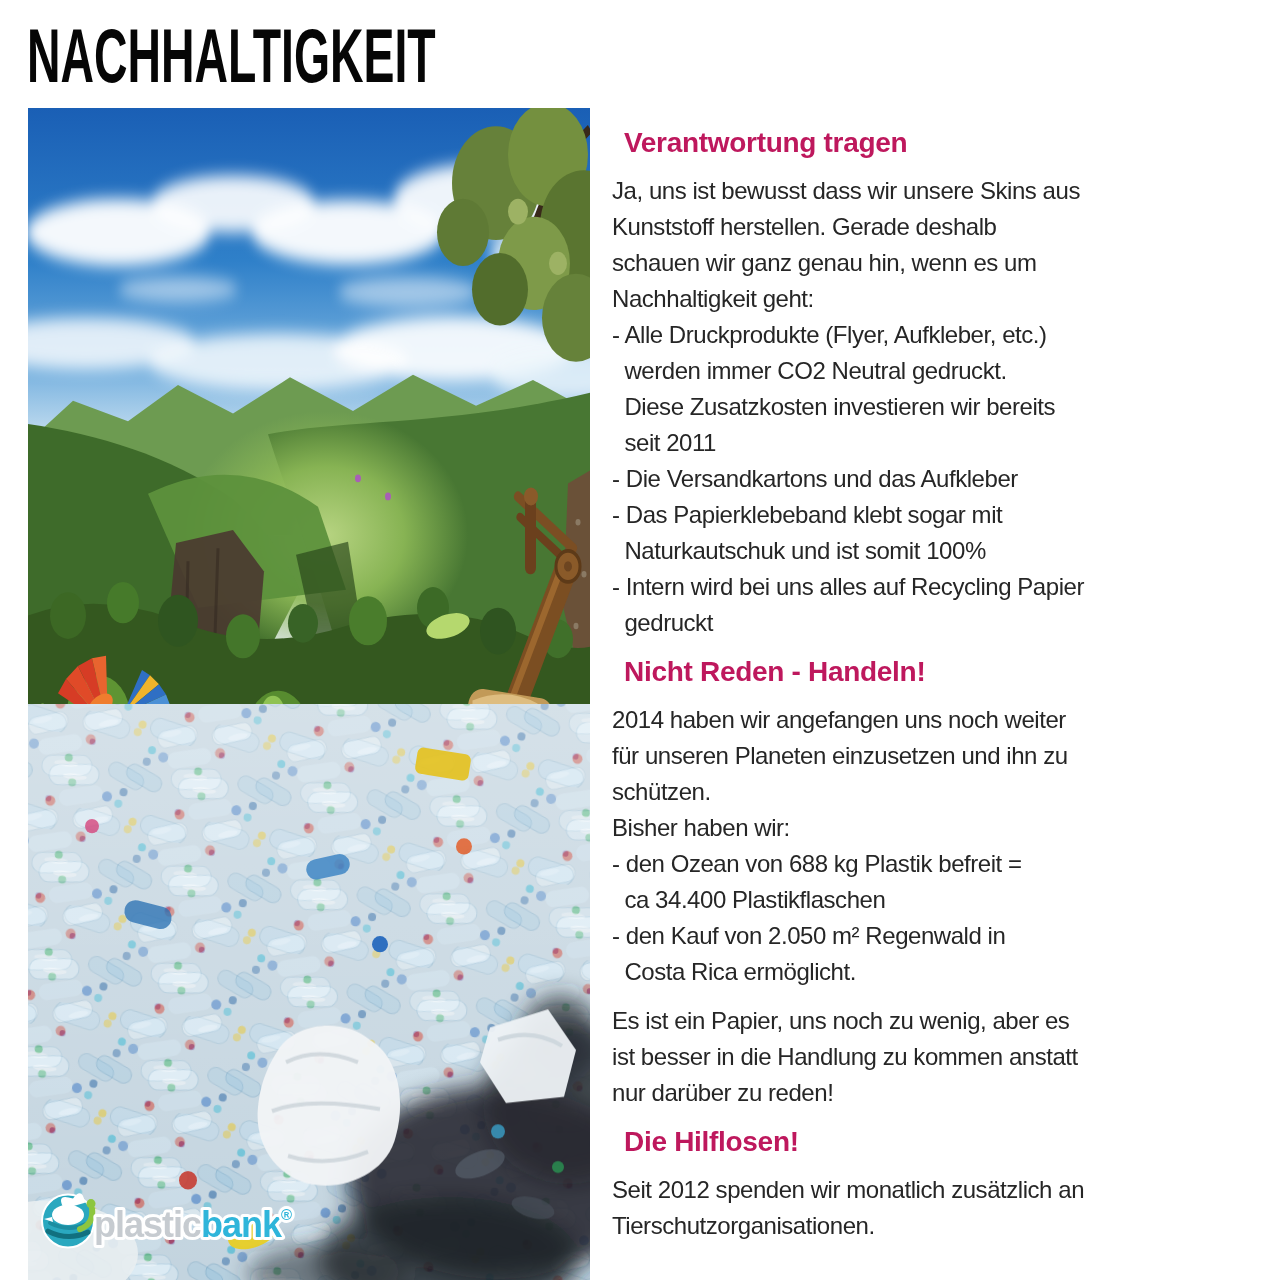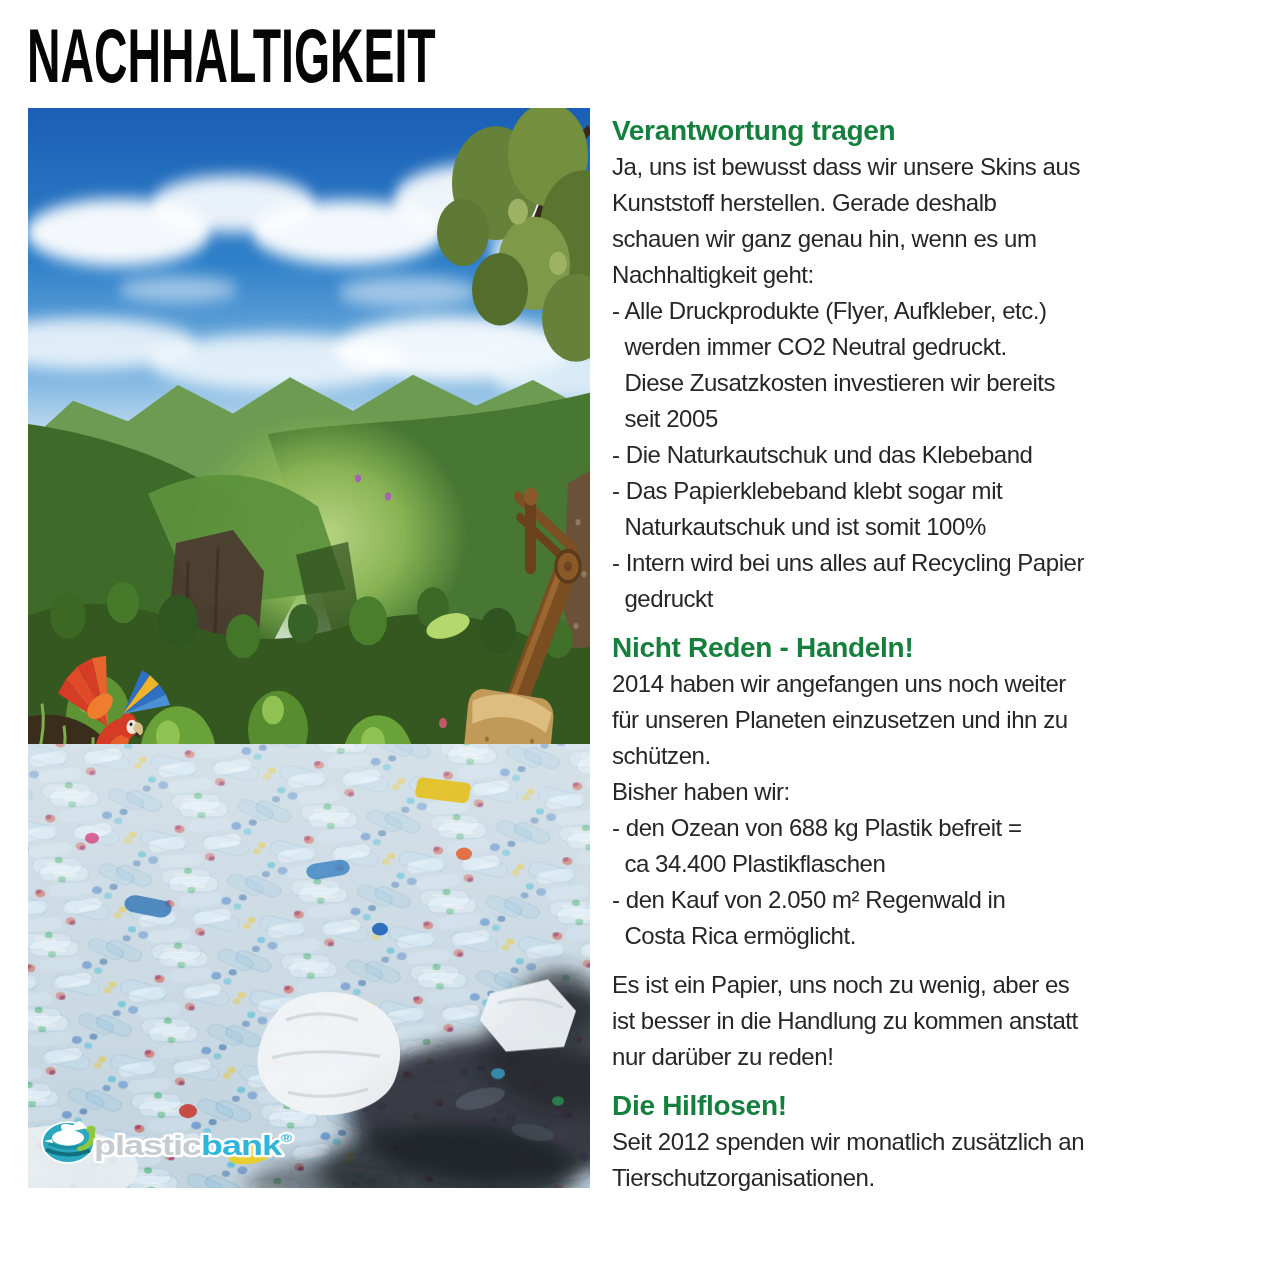--- a/index.html
+++ b/index.html
@@ -2,25 +2,25 @@
 <html><head>
 <meta charset="utf-8">
 <style>
   html,body{margin:0;padding:0;width:1280px;height:1280px;background:#fff;overflow:hidden;
     font-family:"Liberation Sans",sans-serif;color:#262626;position:relative}
   .page-title{position:absolute;left:27px;top:18px;margin:0;font-size:76px;line-height:1;
     font-weight:800;color:#060606;white-space:nowrap;transform:scaleX(.61);transform-origin:left top;
     letter-spacing:0}
   .photo{position:absolute;left:28px;width:562px;overflow:hidden;background:#dfe7ec}
   #photo-top{top:108px;height:729px}
-  #photo-bottom{top:744px;height:444px}
+  #photo-bottom{top:704px;height:576px}
   .photo svg{display:block;width:100%;height:100%}
   .content{position:absolute;left:612px;top:113px;width:656px}
   .content section{margin:0 0 13px 0}
-  .section-heading{margin:0;font-size:28px;line-height:36px;font-weight:700;color:#15803d;
+  .section-heading{margin:12px;font-size:28px;line-height:36px;font-weight:700;color:#be185d;
     letter-spacing:-.3px}
   .section-heading:empty{display:none}
   .line{font-size:24px;line-height:36px;letter-spacing:-.45px;white-space:pre-wrap;color:#262626}
 </style>
 </head>
 <body>
 
 <h1 class="page-title">NACHHALTIGKEIT</h1>
 
 <figure class="photo" id="photo-top" style="margin:0">
@@ -269,22 +269,22 @@
     <h2 class="section-heading">Verantwortung tragen</h2>
     <div>
 
     <div class="line">Ja, uns ist bewusst dass wir unsere Skins aus</div>
         <div class="line">Kunststoff herstellen. Gerade deshalb</div>
         <div class="line">schauen wir ganz genau hin, wenn es um</div>
         <div class="line">Nachhaltigkeit geht:</div>
         <div class="line">- Alle Druckprodukte (Flyer, Aufkleber, etc.)</div>
         <div class="line">  werden immer CO2 Neutral gedruckt.</div>
         <div class="line">  Diese Zusatzkosten investieren wir bereits</div>
-        <div class="line">  seit 2005</div>
-        <div class="line">- Die Naturkautschuk und das Klebeband</div>
+        <div class="line">  seit 2011</div>
+        <div class="line">- Die Versandkartons und das Aufkleber</div>
         <div class="line">- Das Papierklebeband klebt sogar mit</div>
         <div class="line">  Naturkautschuk und ist somit 100%</div>
         <div class="line">- Intern wird bei uns alles auf Recycling Papier</div>
         <div class="line">  gedruckt</div>
       </div>
   </section>
   <section>
     <h2 class="section-heading">Nicht Reden - Handeln!</h2>
     <div>
 

